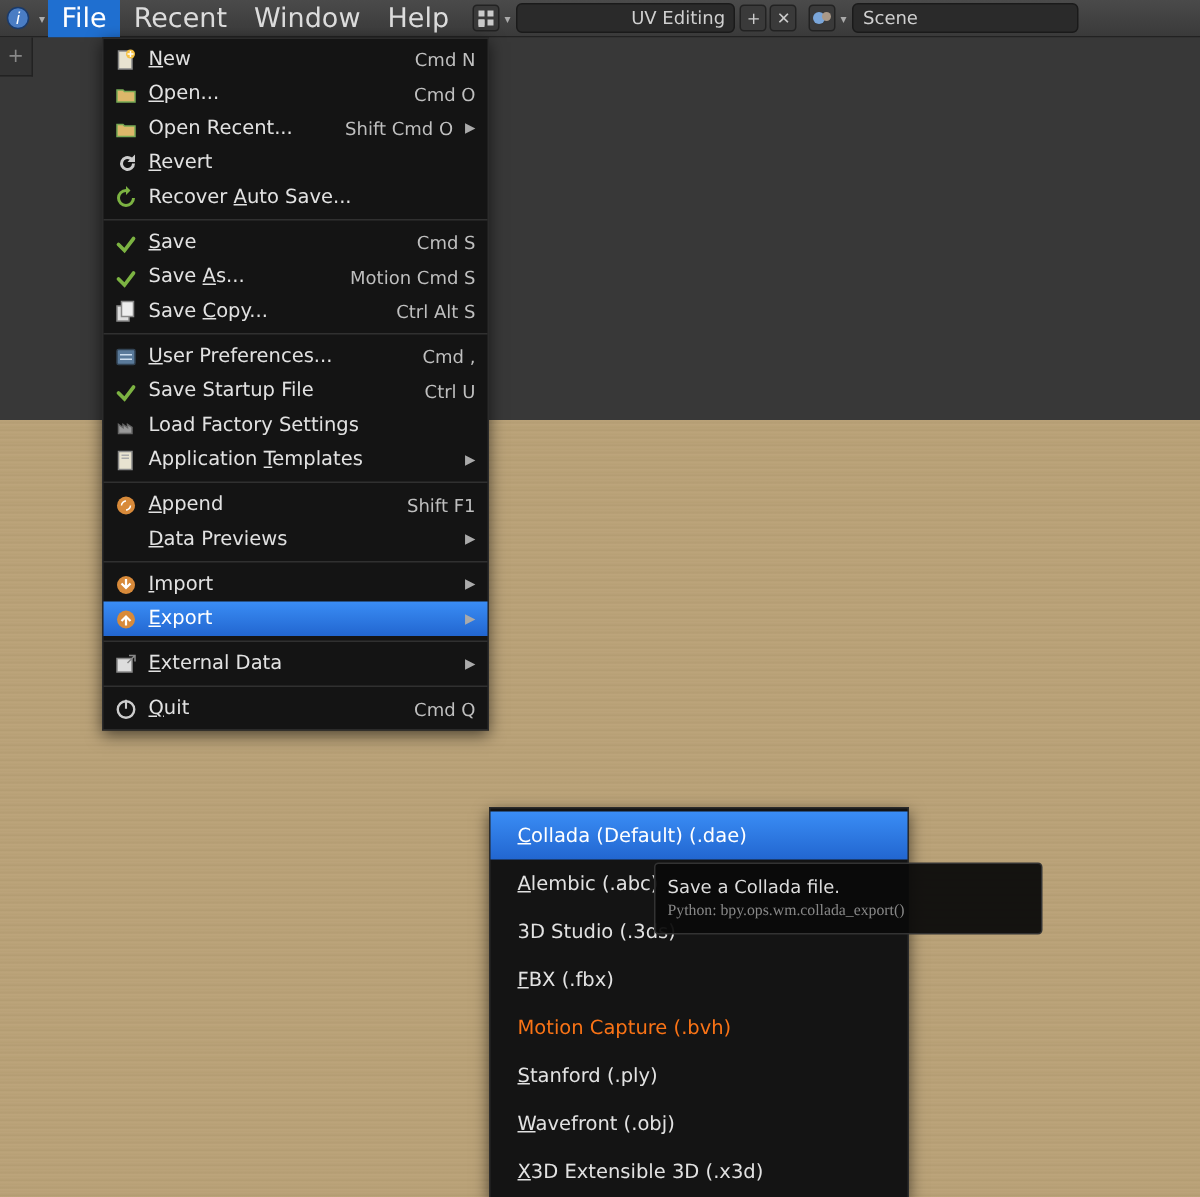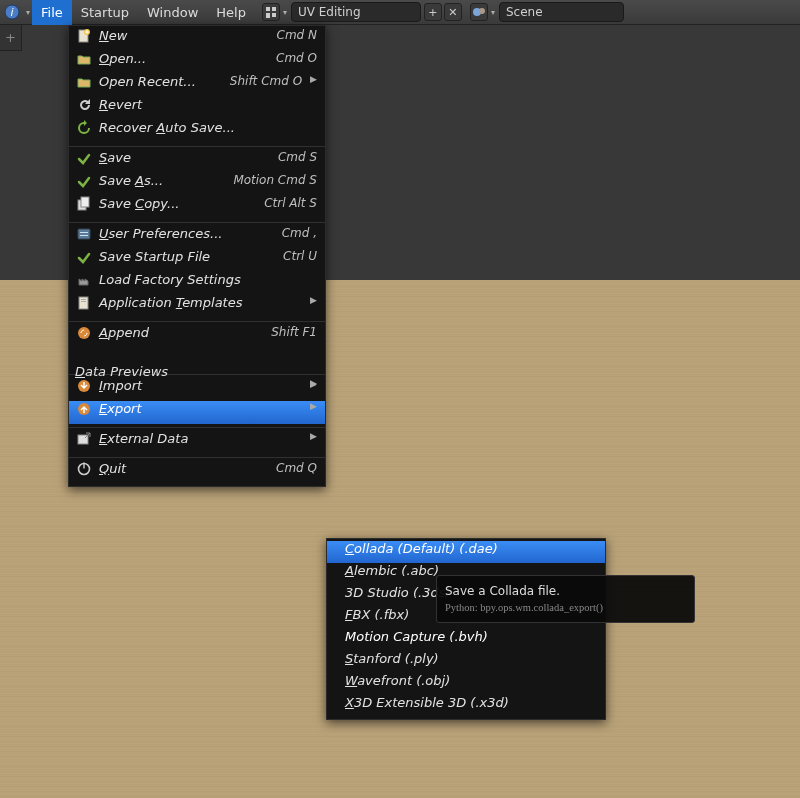--- a/index.html
+++ b/index.html
@@ -1,46 +1,46 @@
 <!DOCTYPE html>
 <html><head>
 <meta charset="utf-8">
 <style>
 * { box-sizing: border-box; margin: 0; padding: 0; font-family: "Segoe UI", "DejaVu Sans", sans-serif; -webkit-font-smoothing: antialiased; }
 html,body { width:800px; height:798px; overflow:hidden; background:#393939; user-select:none; }
 
 .topbar { height:25px; background:linear-gradient(to bottom,#4a4a4a,#3a3a3a); display:flex; align-items:center; border-bottom:1px solid #222; }
 .topbar .icon-btn { width:22px; height:22px; display:flex; align-items:center; justify-content:center; margin:0 1px; border-radius:3px; }
 .topbar .down-arrow { width:8px; height:22px; display:flex; align-items:center; justify-content:center; color:#aaa; font-size:8px; }
-.topbar .menu-item { padding:0 9px; height:25px; display:flex; align-items:center; color:#dcdcdc; font-size:13px; cursor:default; }
+.topbar .menu-item { padding:0 9px; height:25px; display:flex; align-items:center; color:#dcdcdc; font-size:18px; cursor:default; }
 .topbar .menu-item.active { background:#1f6fd0; color:#fff; }
 .topbar .field { height:20px; background:#2a2a2a; border:1px solid #1a1a1a; border-radius:4px; display:flex; align-items:center; padding:0 6px; color:#d0d0d0; font-size:12px; margin:0 2px;}
-.topbar .field.wide1 { width:130px;}
-.topbar .field.wide2 { width:125px;}
+.topbar .field.wide1 { width:146px;justify-content:flex-end;}
+.topbar .field.wide2 { width:151px;}
 .topbar .small-btn { width:18px; height:18px; background:#3a3a3a; border:1px solid #222; border-radius:3px; display:flex; align-items:center; justify-content:center; color:#ccc; font-size:11px; margin:0 1px;}
 
 .left-pane { position:absolute; left:0; top:25px; width:22px; height:26px; background:#333; display:flex; align-items:center; justify-content:center; border-right:1px solid #222; border-bottom:1px solid #222;}
 .plus-tiny { color:#888; font-size:13px;}
 
 .viewport-dark { position:absolute; left:0; top:25px; width:800px; height:255px; background:#383838;}
 .viewport-wood { position:absolute; left:0; top:280px; width:800px; height:520px; background:#b9a178; background-image: repeating-linear-gradient(0deg,#b7a075 0,#bca47b 2px,#b49d73 3px,#bba37a 5px);}
 
 .dropdown { position:absolute; left:68px; top:25px; width:258px; background:#141414; border:1px solid #2b2b2b; box-shadow:0 3px 10px rgba(0,0,0,.6); padding:2px 0; z-index:20;}
-.menu-row { display:flex; align-items:flex-start; height:23px; padding:0 8px 0 6px; color:#e2e2e2; font-size:13px; cursor:default; position:relative;font-style:italic;}
-.menu-row.disabled { color:#ffffff; }
+.menu-row { display:flex; align-items:center; height:23px; padding:0 8px 0 6px; color:#e2e2e2; font-size:13px; cursor:default; position:relative;}
+.menu-row.disabled { color:#f97316; }
 .menu-row.highlight { background:linear-gradient(to bottom,#3a8df5,#2266d0); color:#fff;}
 .menu-row .mi { width:18px; height:16px; margin-right:6px; display:flex; align-items:center; justify-content:center; flex-shrink:0;}
 .menu-row .lbl { flex:1; white-space:nowrap;}
 .menu-row .lbl u { text-decoration:underline;}
 .menu-row .sc { color:#bfbfbf; font-size:12px; min-width:75px; text-align:right; margin-left:8px;}
 .menu-row .sub { color:#aaa; font-size:9px; margin-left:auto; padding-left:8px;}
 .dropdown hr, .submenu hr { border:none; border-top:1px solid #303030; margin:3px 0;}
 
 .submenu { position:absolute; left:326px; top:538px; width:280px; background:#141414; border:1px solid #2b2b2b; box-shadow:0 3px 10px rgba(0,0,0,.6); padding:2px 0; z-index:30;}
-.submenu .menu-row { padding-left:18px; height:22px;}
+.submenu .menu-row { padding-left:18px; height:32px;}
 
 .tooltip { position:absolute; left:436px; top:575px; width:259px; background:rgba(10,10,10,.94); border:1px solid #333; border-radius:3px; padding:6px 8px; z-index:40; font-size:12px; line-height:1.5;}
 .tooltip .tt-title { color:#ddd;}
 .tooltip .tt-py { color:#888; font-size:10.5px; font-family:Liberation Serif, serif;}
 
 svg { display:block; }
 </style>
 </head>
 <body>
 
@@ -50,21 +50,21 @@
 <div class="topbar">
   <div class="icon-btn">
     <svg width="16" height="16">
         <circle cx="8" cy="8" r="7" fill="#4a7dc4" stroke="#1a3a6a"></circle>
         <text x="8" y="12" font-size="11" text-anchor="middle" fill="#fff" font-family="serif" font-style="italic">i</text>
       </svg>
   </div>
   <div class="down-arrow">▾</div>
   <div id="top-menus" style="display: flex;">
       <div class="menu-item active">File</div>
-      <div class="menu-item">Startup</div>
+      <div class="menu-item">Recent</div>
       <div class="menu-item">Window</div>
       <div class="menu-item">Help</div>
     </div>
   <div style="width:6px"></div>
   <div class="small-btn">
     <svg width="12" height="12">
         <rect x="1" y="1" width="4" height="4" fill="#ccc"></rect>
         <rect x="7" y="1" width="4" height="4" fill="#ccc"></rect>
         <rect x="1" y="7" width="4" height="10" fill="#ccc" height2="4"></rect>
         <rect x="1" y="7" width="4" height="4" fill="#ccc"></rect>
@@ -214,21 +214,21 @@
     <div class="menu-row">
       <span class="mi">
         <svg width="16" height="16">
           <circle cx="8" cy="8" r="6" fill="#d88a3a"></circle>
           <path d="M5 8c0-2 2-3 3-3M11 8c0 2-2 3-3 3" stroke="#fff" fill="none"></path>
         </svg>
       </span>
       <span class="lbl"><u>A</u>ppend</span>
       <span class="sc">Shift F1</span>
     </div>
-    <div class="menu-row" style=" flex-direction: column;">
+    <div class="menu-row" style="">
       <span class="mi" style="visibility: hidden;"></span>
       <span class="lbl"><u>D</u>ata Previews</span>
       <span class="sub">▶</span>
     </div>
     <hr>
     <div class="menu-row">
       <span class="mi">
         <svg width="16" height="16">
           <circle cx="8" cy="8" r="6" fill="#d88a3a"></circle>
           <path d="M8 4v5M5 7l3 3 3-3" stroke="#fff" fill="none" stroke-width="1.5"></path>

